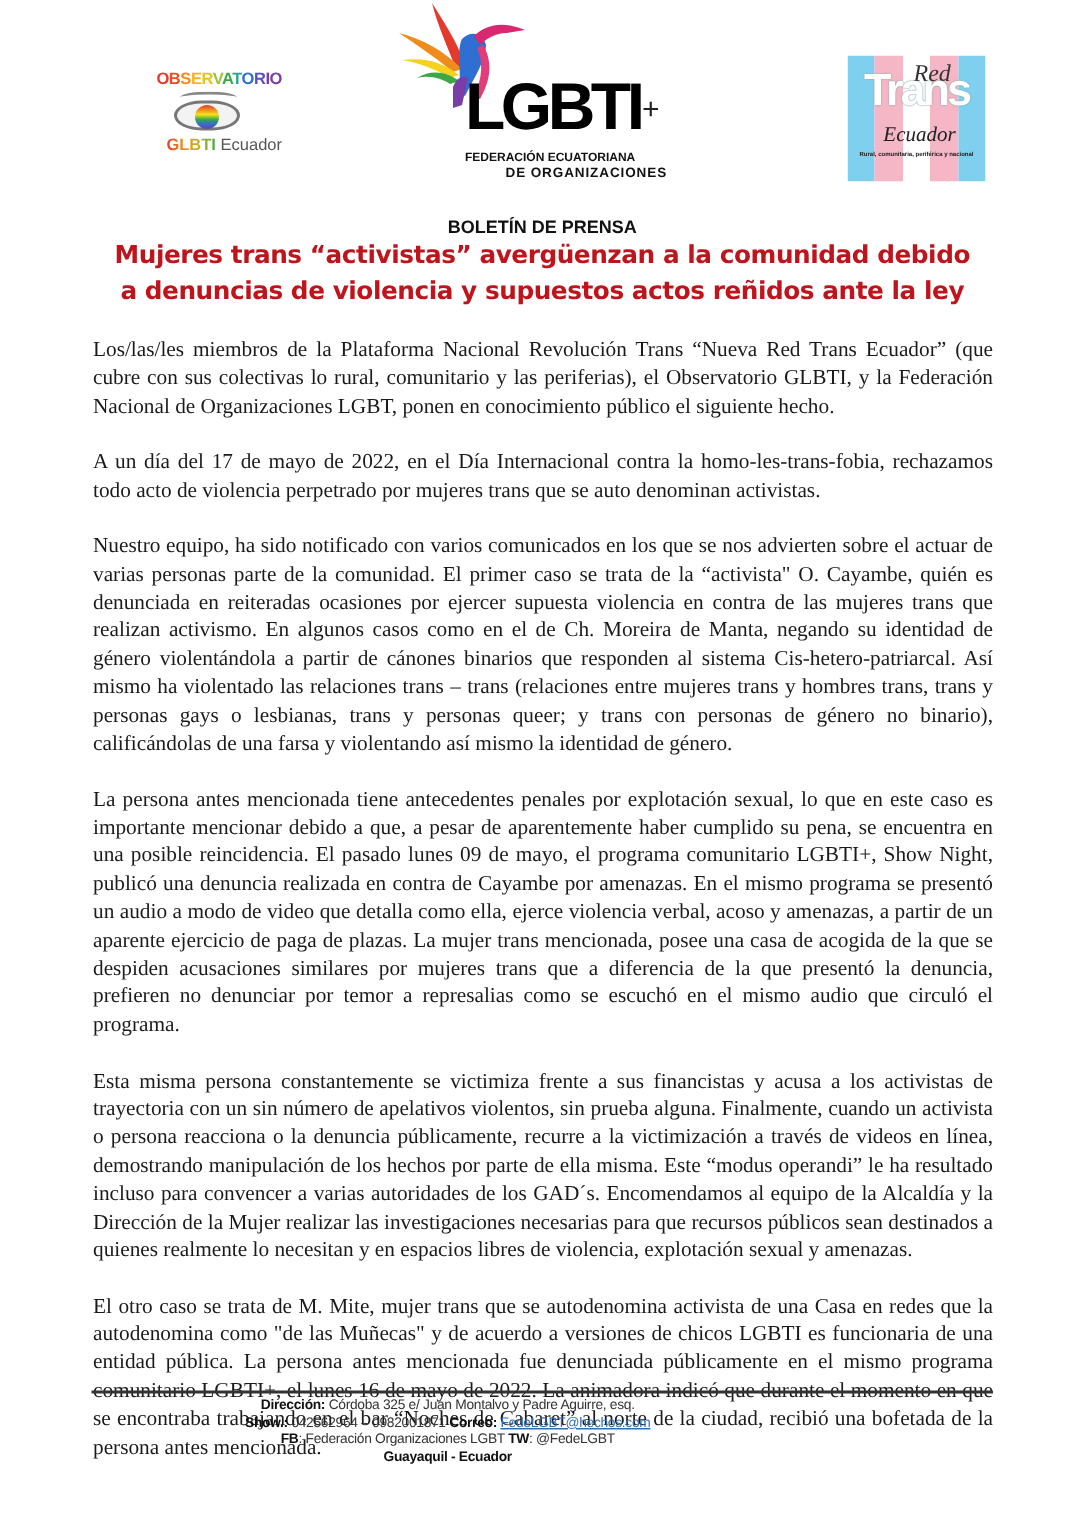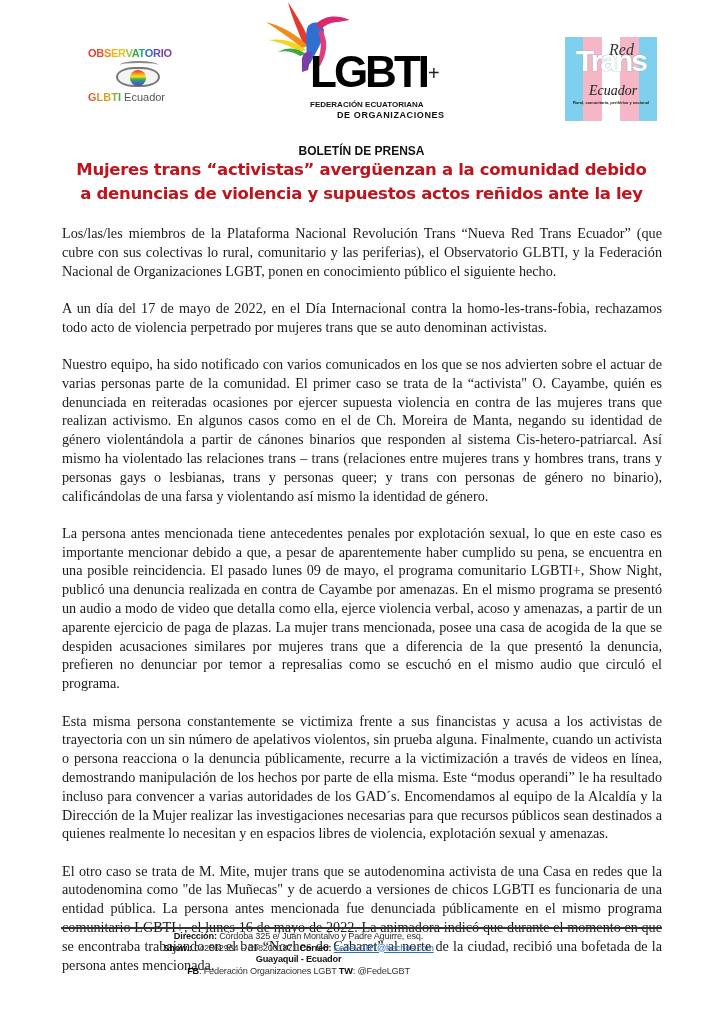--- a/index.html
+++ b/index.html
@@ -21,21 +21,21 @@
       width: 723px;
       height: 125px;
     }
     
     .logo-obs {
       position: absolute;
       left: 88px;
       top: 47px;
       width: 100px;
       height: 72px;
-      text-align: left;
+      text-align: right;
     }
     .obs-title {
       font-family: "Liberation Sans", sans-serif;
       font-weight: bold;
       font-size: 11px;
       letter-spacing: -0.3px;
       display: block;
       line-height: 12px;
     }
     .obs-title span { display: inline; }
@@ -312,15 +312,15 @@
   <p>Nuestro equipo, ha sido notificado con varios comunicados en los que se nos advierten sobre el actuar de varias personas parte de la comunidad. El primer caso se trata de la “activista" O. Cayambe, quién es denunciada en reiteradas ocasiones por ejercer supuesta violencia en contra de las mujeres trans que realizan activismo. En algunos casos como en el de Ch. Moreira de Manta, negando su identidad de género violentándola a partir de cánones binarios que responden al sistema Cis-hetero-patriarcal. Así mismo ha violentado las relaciones trans – trans (relaciones entre mujeres trans y hombres trans, trans y personas gays o lesbianas, trans y personas queer; y trans con personas de género no binario), calificándolas de una farsa y violentando así mismo la identidad de género.</p>
   <p>La persona antes mencionada tiene antecedentes penales por explotación sexual, lo que en este caso es importante mencionar debido a que, a pesar de aparentemente haber cumplido su pena, se encuentra en una posible reincidencia. El pasado lunes 09 de mayo, el programa comunitario LGBTI+, Show Night, publicó una denuncia realizada en contra de Cayambe por amenazas. En el mismo programa se presentó un audio a modo de video que detalla como ella, ejerce violencia verbal, acoso y amenazas, a partir de un aparente ejercicio de paga de plazas. La mujer trans mencionada, posee una casa de acogida de la que se despiden acusaciones similares por mujeres trans que a diferencia de la que presentó la denuncia, prefieren no denunciar por temor a represalias como se escuchó en el mismo audio que circuló el programa.</p>
   <p>Esta misma persona constantemente se victimiza frente a sus financistas y acusa a los activistas de trayectoria con un sin número de apelativos violentos, sin prueba alguna. Finalmente, cuando un activista o persona reacciona o la denuncia públicamente, recurre a la victimización a través de videos en línea, demostrando manipulación de los hechos por parte de ella misma. Este “modus operandi” le ha resultado incluso para convencer a varias autoridades de los GAD´s. Encomendamos al equipo de la Alcaldía y la Dirección de la Mujer realizar las investigaciones necesarias para que recursos públicos sean destinados a quienes realmente lo necesitan y en espacios libres de violencia, explotación sexual y amenazas.</p>
   <p class="last">El otro caso se trata de M. Mite, mujer trans que se autodenomina activista de una Casa en redes que la autodenomina como "de las Muñecas" y de acuerdo a versiones de chicos LGBTI es funcionaria de una entidad pública. La persona antes mencionada fue denunciada públicamente en el mismo programa comunitario LGBTI+, el lunes 16 de mayo de 2022. La animadora indicó que durante el momento en que se encontraba trabajando en el bar “Noches de Cabaret” al norte de la ciudad, recibió una bofetada de la persona antes mencionada.</p>
 </div>
 
 <div class="footer-rule"></div>
 <div class="footer">
   <div><b>Dirección:</b><span> Córdoba 325 e/ Juan Montalvo y Padre Aguirre, esq.</span></div>
   <div><b>Show.:</b><span> 042562964 – 0982001871 </span><b>Correo:</b> <a href="mailto:FedeLGBT@gmail.com">FedeLGBT@hechos.com</a></div>
+  <div><b>FB</b><span>: Federación Organizaciones LGBT </span><b>TW</b><span>: @FedeLGBT</span></div>
   <div><b>Guayaquil - Ecuador</b></div>
-  <div><b>FB</b><span>: Federación Organizaciones LGBT </span><b>TW</b><span>: @FedeLGBT</span></div>
 </div>
 
 </body></html>

